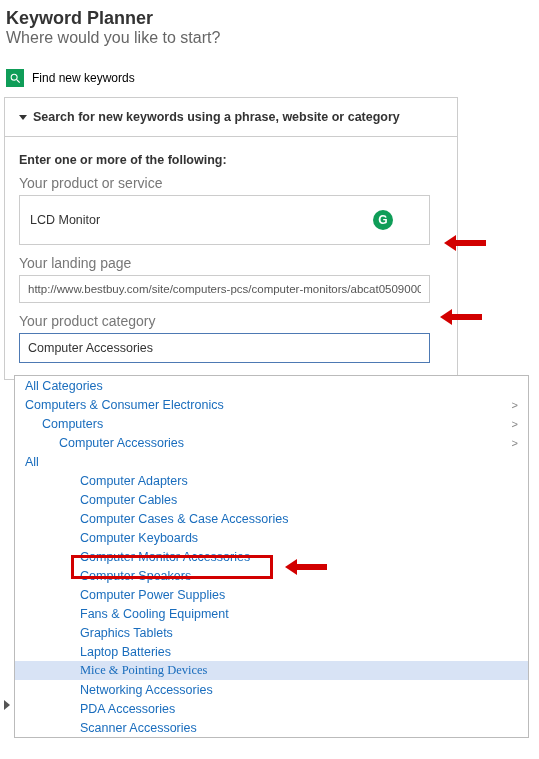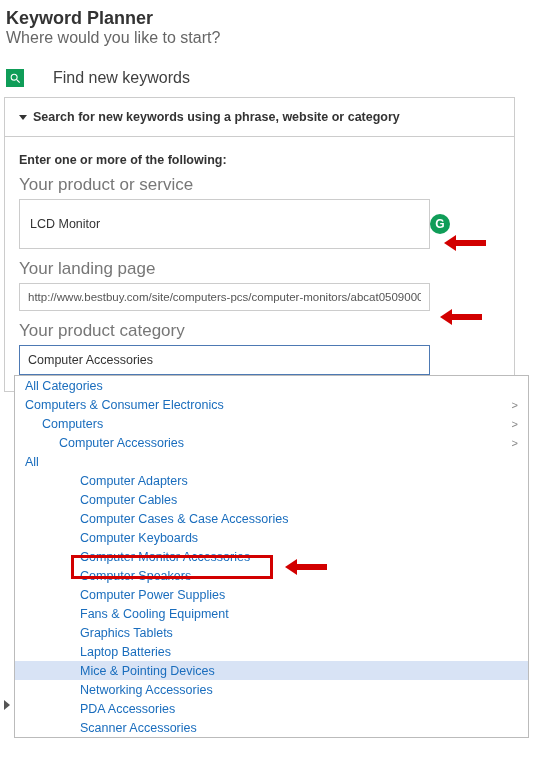--- a/index.html
+++ b/index.html
@@ -41,28 +41,27 @@
       display: flex;
       align-items: center;
       justify-content: center;
     }
     .section-head .icon-box svg {
       width: 13px;
       height: 13px;
       fill: #fff;
     }
     .section-head-title {
-      color: #404040;
-      font-size: 16px;
-      margin-left: 21px;
+      color: #000000;
+      font-size: 12px;
     }
     .main-panel {
       border: 1px solid #ccc;
       margin: 0 4px;
-      width: 511px;
+      width: 454px;
     }
     .expand-header {
       padding: 12px 14px;
       border-bottom: 1px solid #ccc;
       font-weight: bold;
       font-size: 12.5px;
       color: #333;
       display: flex;
       align-items: center;
       gap: 6px;
@@ -76,21 +75,21 @@
     }
     .panel-body {
       padding: 16px 14px 6px 14px;
     }
     .field-label-bold {
       font-weight: bold;
       font-size: 12.5px;
       margin-bottom: 8px;
     }
     .field-label {
-      font-size: 17px;
+      font-size: 14px;
       color: #777;
       margin-bottom: 4px;
     }
     .field-row {
       position: relative;
       margin-bottom: 10px;
     }
     .product-box {
       border: 1px solid #ccc;
       padding: 14px 38px 14px 10px;
@@ -191,20 +190,21 @@
     .tree-row .arrow-more {
       color: #888;
       font-size: 11px;
     }
     .lvl0 { padding-left: 10px; }
     .lvl1 { padding-left: 27px; }
     .lvl2 { padding-left: 44px; }
     .lvl3 { padding-left: 65px; }
     .tree-row.highlighted {
       background: #d8e3f5;
+      font-family: Liberation Serif, serif;
     }
     .red-box {
       position: absolute;
       border: 3px solid #d20000;
       pointer-events: none;
     }
     .red-box-cat {
       top: 179px;
       left: 56px;
       width: 202px;

